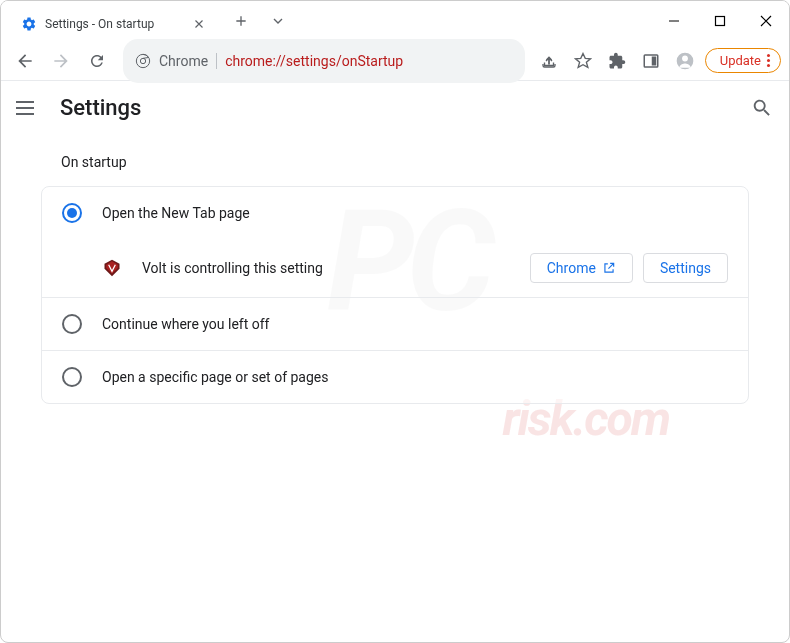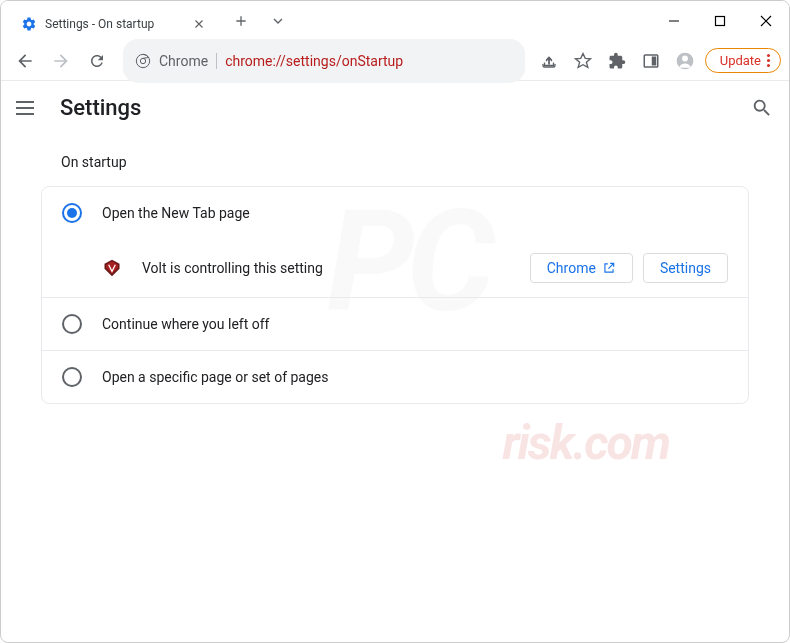--- a/index.html
+++ b/index.html
@@ -1,20 +1,20 @@
 <!DOCTYPE html>
 <html><head>
   <meta charset="utf-8">
   <style>
     * { box-sizing: border-box; margin: 0; padding: 0; font-family: 'Segoe UI', Roboto, Arial, sans-serif; }
     body { width: 790px; height: 643px; background: #fff; border: 1px solid #ccc; border-radius: 8px; overflow: hidden; position: relative; }
     
     .watermark { position: absolute; inset: 0; display: flex; align-items: center; justify-content: center; pointer-events: none; z-index: 0; }
     .watermark-text { font-size: 140px; font-weight: bold; font-style: italic; color: rgba(235,235,235,0.7); letter-spacing: -8px; transform: translateY(-60px); margin-left: 24px; }
-    .watermark-sub { position: absolute; bottom: 171px; right: 120px; font-size: 48px; font-weight: bold; font-style: italic; color: rgba(245,210,210,0.6); letter-spacing: -2px; }
+    .watermark-sub { position: absolute; bottom: 195px; right: 120px; font-size: 48px; font-weight: bold; font-style: italic; color: rgba(245,210,210,0.6); letter-spacing: -2px; }
     
     .titlebar { display: flex; align-items: center; height: 40px; background: #fff; position: relative; z-index: 1; }
     .tab { display: flex; align-items: center; gap: 8px; padding: 0 12px; height: 34px; margin-top: 6px; margin-left: 8px; background: #fff; border-radius: 8px 8px 0 0; min-width: 210px; }
     .tab-icon { width: 16px; height: 16px; color: #1a73e8; }
     .tab-title { font-size: 12px; color: #3c4043; flex: 1; }
     .tab-close { width: 16px; height: 16px; color: #5f6368; cursor: pointer; display: flex; align-items: center; justify-content: center; }
     .new-tab { width: 28px; height: 28px; margin-left: 8px; display: flex; align-items: center; justify-content: center; color: #5f6368; cursor: pointer; border-radius: 50%; }
     .win-controls { margin-left: auto; display: flex; gap: 0; }
     .win-btn { width: 46px; height: 32px; display: flex; align-items: center; justify-content: center; color: #000; cursor: pointer; }
     .win-btn svg { width: 12px; height: 12px; }

